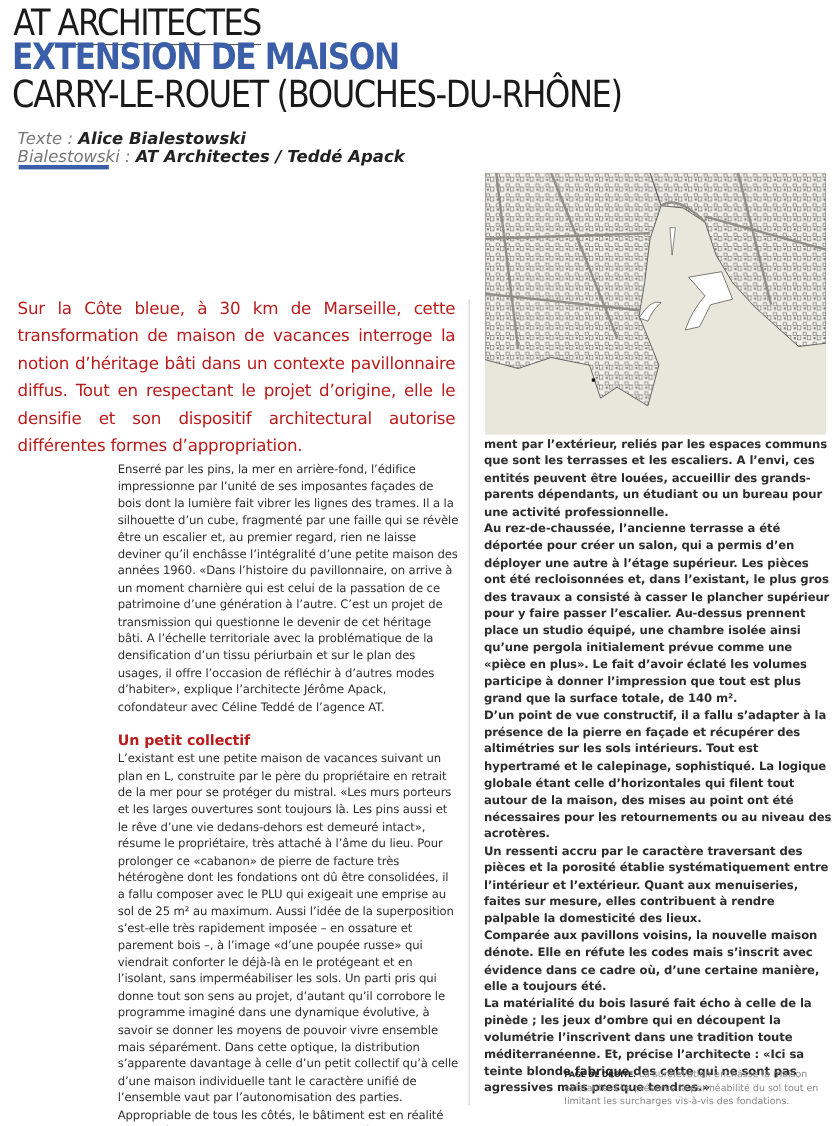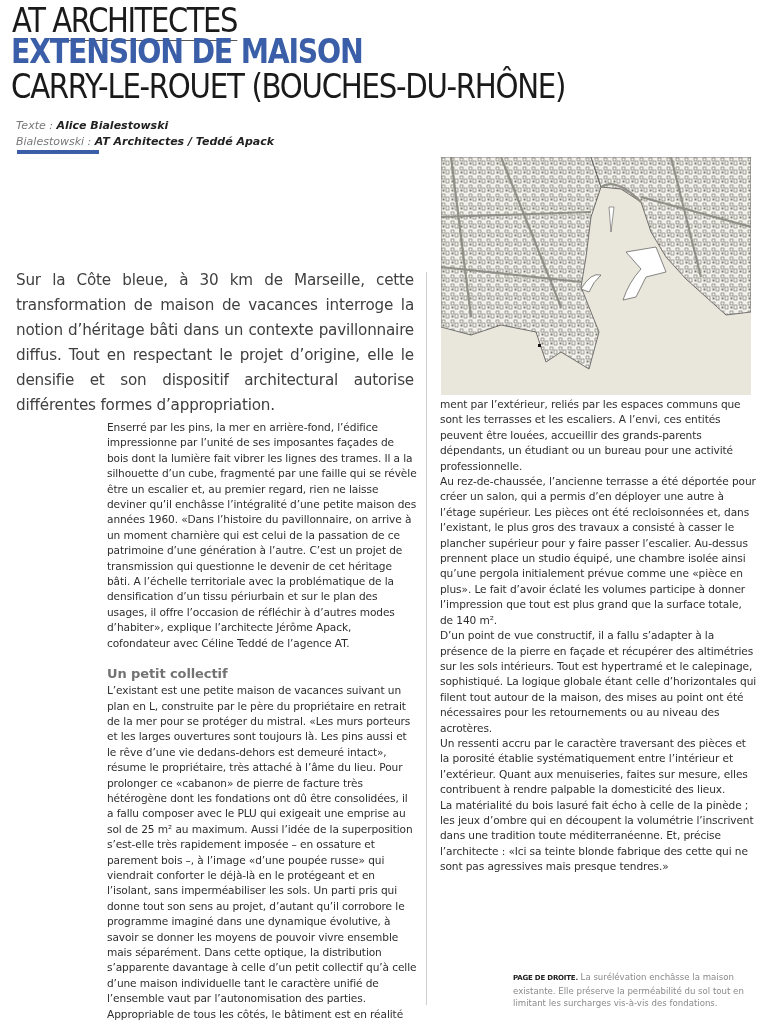--- a/index.html
+++ b/index.html
@@ -20,50 +20,50 @@
   .h-line2 {
     left: 11px; top: 37px; font-size: 33px; line-height: 30px;
     font-weight: bold; letter-spacing: -1.4px; color: #3b5ea8;
     transform: scaleX(0.86); transform-origin: left top; white-space: nowrap;
   }
   .h-line3 {
     left: 11px; top: 70px; font-size: 34px; line-height: 32px;
     font-weight: normal; letter-spacing: -1.5px; color: #1a1a1a;
     transform: scaleX(0.86); transform-origin: left top; white-space: nowrap;
   }
-  .credits { left: 16px; top: 118px; font-size: 11px; line-height: 16px; color: #555; }
+  .credits { left: 16px; top: 118px; font-size: 15px; line-height: 16px; color: #555; }
   .credits .lbl { font-style: italic; color: #777; }
   .credits .val { font-style: italic; font-weight: bold; color: #222; }
   .blue-bar { left: 17px; top: 150px; width: 82px; height: 4px; background: #3b5ea8; }
 
   
   .lead {
     left: 16px; top: 268px; width: 398px;
-    font-size: 15.2px; line-height: 25px; color: #404040;
+    font-size: 15.2px; line-height: 25px; color: #b91c1c;
     text-align: justify; letter-spacing: -0.2px;
   }
 
   
   .map {
     left: 441px; top: 157px; width: 310px; height: 238px;
     background: #e9e6dc; overflow: hidden;
   }
 
   
   .vrule { left: 426px; top: 272px; width: 1px; height: 733px; background: #cfcfcf; }
 
   
   .col {
     font-size: 10.6px; line-height: 15.4px; color: #2e2e2e; letter-spacing: -0.1px;
   }
   .col p { margin: 0; }
   .col-left { left: 107px; top: 420px; width: 310px; }
-  .col-right { left: 440px; top: 397px; width: 318px; }
+  .col-right { left: 440px; top: 397px; width: 318px; font-weight: bold; }
   .subhead {
-    font-size: 13px; font-weight: bold; color: #737373;
+    font-size: 13px; font-weight: bold; color: #b91c1c;
     margin: 14px 0 1px 0; line-height: 17px;
   }
 
   .caption {
     left: 513px; top: 971px; width: 250px;
     font-size: 8.6px; line-height: 12.5px; color: #8a8a8a;
   }
   .caption .lbl { font-weight: bold; color: #222; font-size: 7px; letter-spacing: -0.2px; }
 </style>
 </head>
@@ -122,16 +122,17 @@
   <p>Enserré par les pins, la mer en arrière-fond, l’édifice impressionne par l’unité de ses imposantes façades de bois dont la lumière fait vibrer les lignes des trames. Il a la silhouette d’un cube, fragmenté par une faille qui se révèle être un escalier et, au premier regard, rien ne laisse deviner qu’il enchâsse l’intégralité d’une petite maison des années 1960. «Dans l’histoire du pavillonnaire, on arrive à un moment charnière qui est celui de la passation de ce patrimoine d’une génération à l’autre. C’est un projet de transmission qui questionne le devenir de cet héritage bâti. A l’échelle territoriale avec la problématique de la densification d’un tissu périurbain et sur le plan des usages, il offre l’occasion de réfléchir à d’autres modes d’habiter», explique l’architecte Jérôme Apack, cofondateur avec Céline Teddé de l’agence AT.</p>
   <div class="subhead">Un petit collectif</div>
   <p>L’existant est une petite maison de vacances suivant un plan en L, construite par le père du propriétaire en retrait de la mer pour se protéger du mistral. «Les murs porteurs et les larges ouvertures sont toujours là. Les pins aussi et le rêve d’une vie dedans-dehors est demeuré intact», résume le propriétaire, très attaché à l’âme du lieu. Pour prolonger ce «cabanon» de pierre de facture très hétérogène dont les fondations ont dû être consolidées, il a fallu composer avec le PLU qui exigeait une emprise au sol de 25 m² au maximum. Aussi l’idée de la superposition s’est-elle très rapidement imposée – en ossature et parement bois –, à l’image «d’une poupée russe» qui viendrait conforter le déjà-là en le protégeant et en l’isolant, sans imperméabiliser les sols. Un parti pris qui donne tout son sens au projet, d’autant qu’il corrobore le programme imaginé dans une dynamique évolutive, à savoir se donner les moyens de pouvoir vivre ensemble mais séparément. Dans cette optique, la distribution s’apparente davantage à celle d’un petit collectif qu’à celle d’une maison individuelle tant le caractère unifié de l’ensemble vaut par l’autonomisation des parties. Appropriable de tous les côtés, le bâtiment est en réalité composé de trois logements. De tailles différentes, ils communiquent entre eux exclusive-</p>
 </div>
 
 <div class="abs col col-right">
   <p>ment par l’extérieur, reliés par les espaces communs que sont les terrasses et les escaliers. A l’envi, ces entités peuvent être louées, accueillir des grands-parents dépendants, un étudiant ou un bureau pour une activité professionnelle.</p>
   <p>Au rez-de-chaussée, l’ancienne terrasse a été déportée pour créer un salon, qui a permis d’en déployer une autre à l’étage supérieur. Les pièces ont été recloisonnées et, dans l’existant, le plus gros des travaux a consisté à casser le plancher supérieur pour y faire passer l’escalier. Au-dessus prennent place un studio équipé, une chambre isolée ainsi qu’une pergola initialement prévue comme une «pièce en plus». Le fait d’avoir éclaté les volumes participe à donner l’impression que tout est plus grand que la surface totale, de 140 m².</p>
   <p>D’un point de vue constructif, il a fallu s’adapter à la présence de la pierre en façade et récupérer des altimétries sur les sols intérieurs. Tout est hypertramé et le calepinage, sophistiqué. La logique globale étant celle d’horizontales qui filent tout autour de la maison, des mises au point ont été nécessaires pour les retournements ou au niveau des acrotères.</p>
   <p>Un ressenti accru par le caractère traversant des pièces et la porosité établie systématiquement entre l’intérieur et l’extérieur. Quant aux menuiseries, faites sur mesure, elles contribuent à rendre palpable la domesticité des lieux.</p>
+  <p>Comparée aux pavillons voisins, la nouvelle maison dénote. Elle en réfute les codes mais s’inscrit avec évidence dans ce cadre où, d’une certaine manière, elle a toujours été.</p>
   <p>La matérialité du bois lasuré fait écho à celle de la pinède ; les jeux d’ombre qui en découpent la volumétrie l’inscrivent dans une tradition toute méditerranéenne. Et, précise l’architecte : «Ici sa teinte blonde fabrique des cette qui ne sont pas agressives mais presque tendres.»</p>
 </div>
 
 <div class="abs caption"><span class="lbl">PAGE DE DROITE.</span><span> La surélévation enchâsse la maison existante. Elle préserve la perméabilité du sol tout en limitant les surcharges vis-à-vis des fondations.</span></div>
 
 </body></html>

